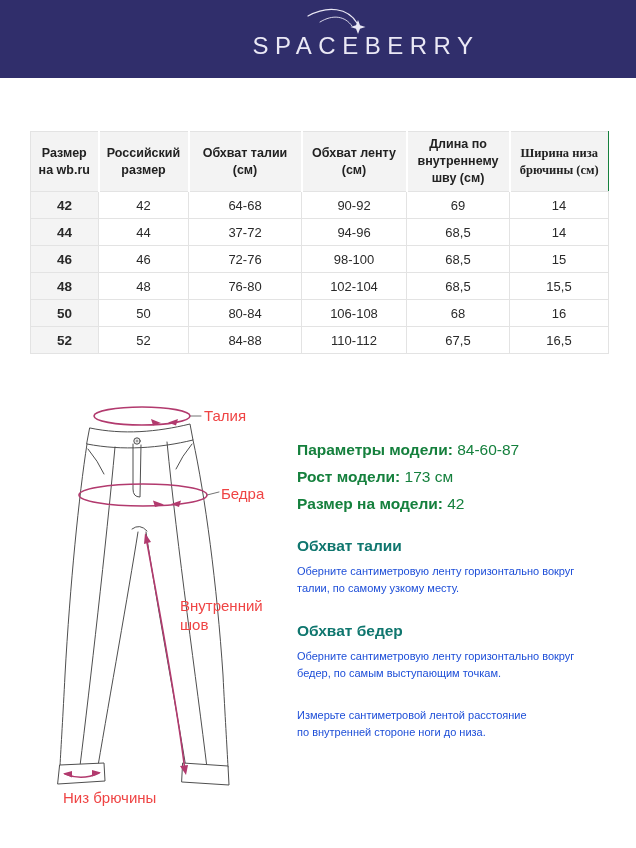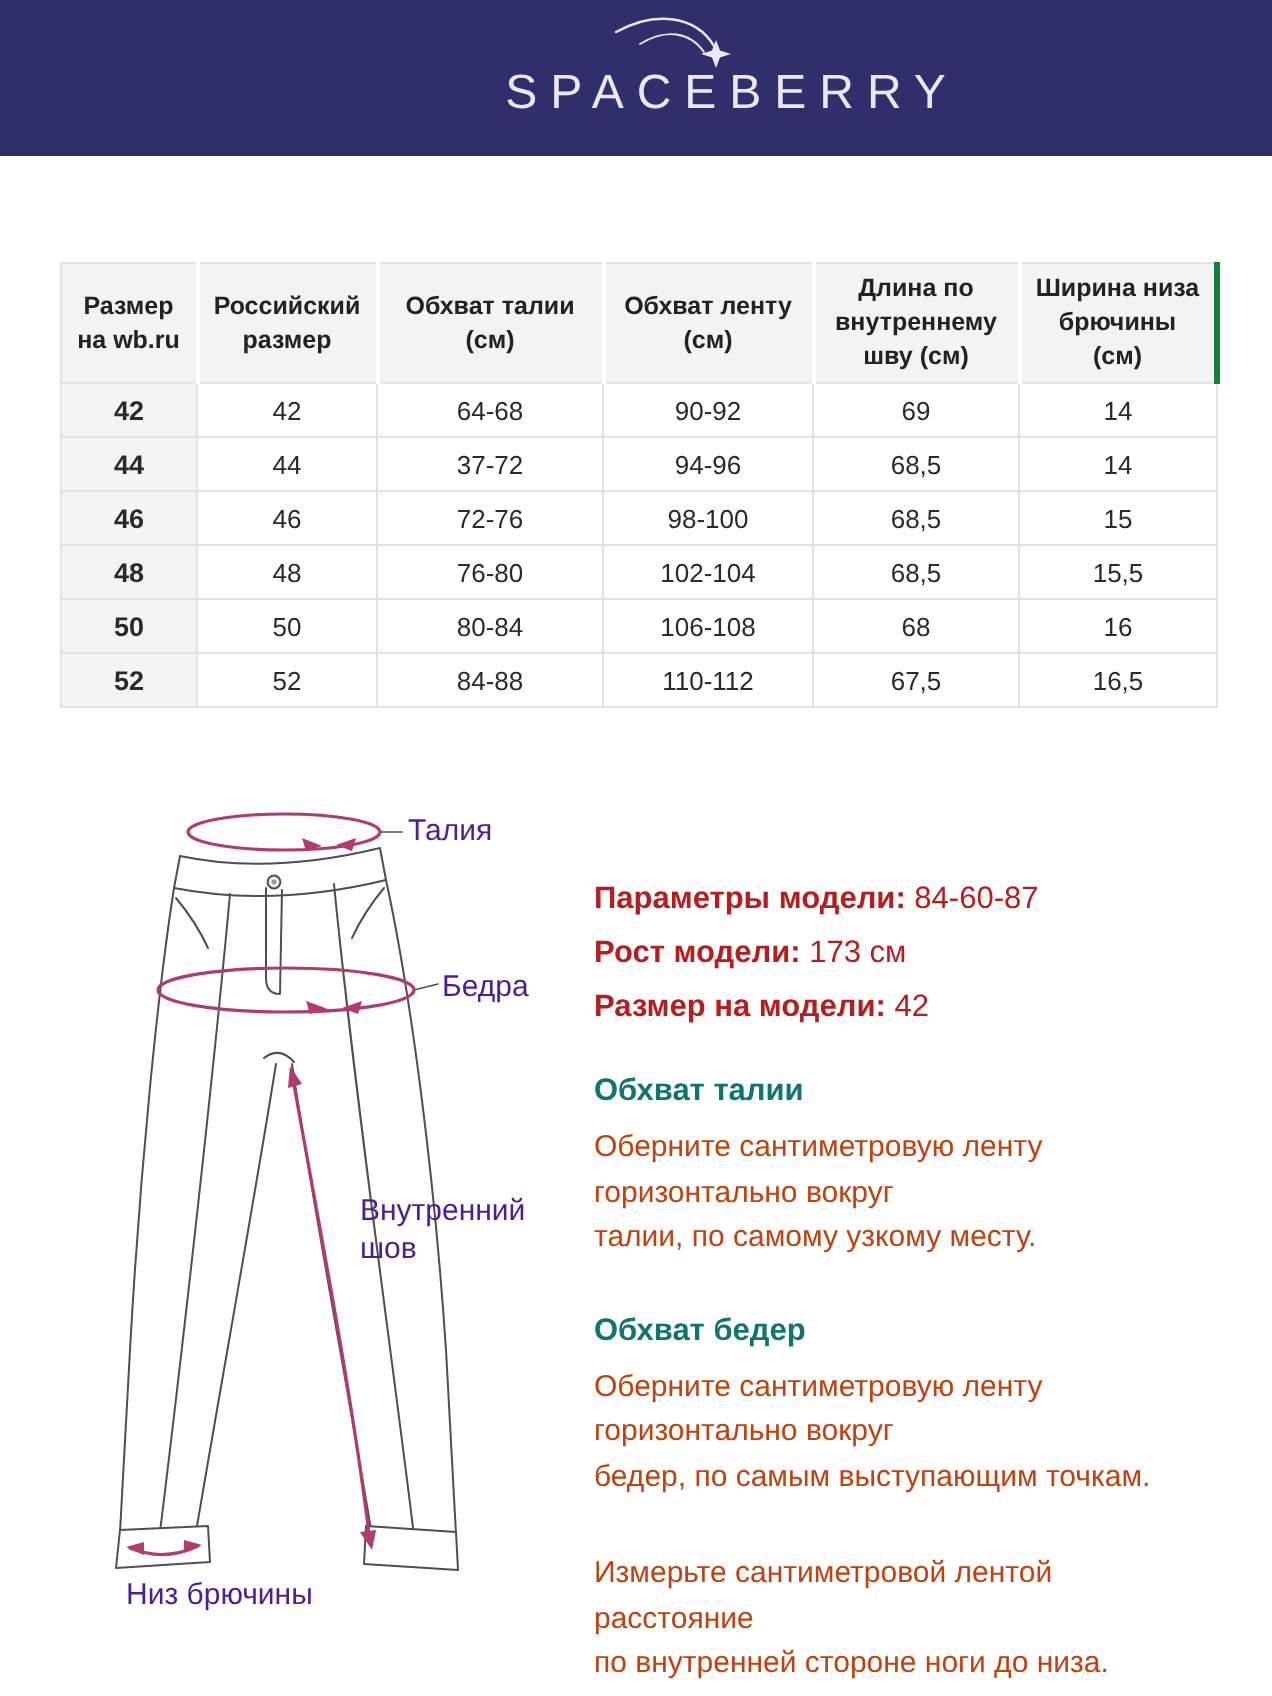--- a/index.html
+++ b/index.html
@@ -47,73 +47,73 @@
     height: 60px;
     font-weight: bold;
     font-size: 12.5px;
     line-height: 1.35;
     color: #222;
     padding: 4px 6px;
     border-left: 2px solid #ffffff;
     border-right: 2px solid #ffffff;
   }
   table.size-table thead th:first-child { border-left: 1px solid #e3e3e3; }
-  table.size-table thead th:last-child { border-right: 3px solid #15803d; }
+  table.size-table thead th:last-child { border-right: 1px solid #15803d; font-family: Liberation Serif, serif; }
   table.size-table tbody th {
     background: #f4f4f4;
     font-weight: bold;
     font-size: 13.5px;
   }
   table.size-table tbody th, table.size-table tbody td {
     height: 27px;
     color: #2a2a2a;
   }
 
   
   .diagram {
     position: absolute;
     left: 0; top: 385px;
     width: 300px; height: 440px;
   }
   .diagram svg { position: absolute; left: 20px; top: 0; }
   .diagram-label {
     position: absolute;
     font-size: 15px;
-    color: #4c1d95;
+    color: #ef4444;
     line-height: 1.25;
   }
   .label-waist  { left: 204px; top: 22px; }
   .label-hips   { left: 221px; top: 100px; }
   .label-inseam { left: 180px; top: 212px; width: 92px; }
   .label-hem    { left: 63px;  top: 404px; }
 
   
   .info-col {
     position: absolute;
     left: 297px; top: 441px;
     width: 312px;
   }
   .model-line {
     font-size: 15.5px;
     margin-bottom: 9px;
-    color: #b91c1c;
+    color: #15803d;
   }
   .model-line .lbl { font-weight: bold; }
   .model-line .val { font-weight: normal; }
   .measure-section { margin-top: 26px; }
   .measure-section.first { margin-top: 24px; }
   .measure-title {
     font-size: 15.5px;
     font-weight: bold;
     color: #0f766e;
     margin-bottom: 8px;
   }
   .measure-text {
-    font-size: 15px;
-    color: #c2410c;
+    font-size: 11px;
+    color: #1d4ed8;
     line-height: 1.5;
     white-space: pre-line;
   }
 </style>
 </head>
 <body>
 
 <div class="page">
 
   <div class="brand-bar">

